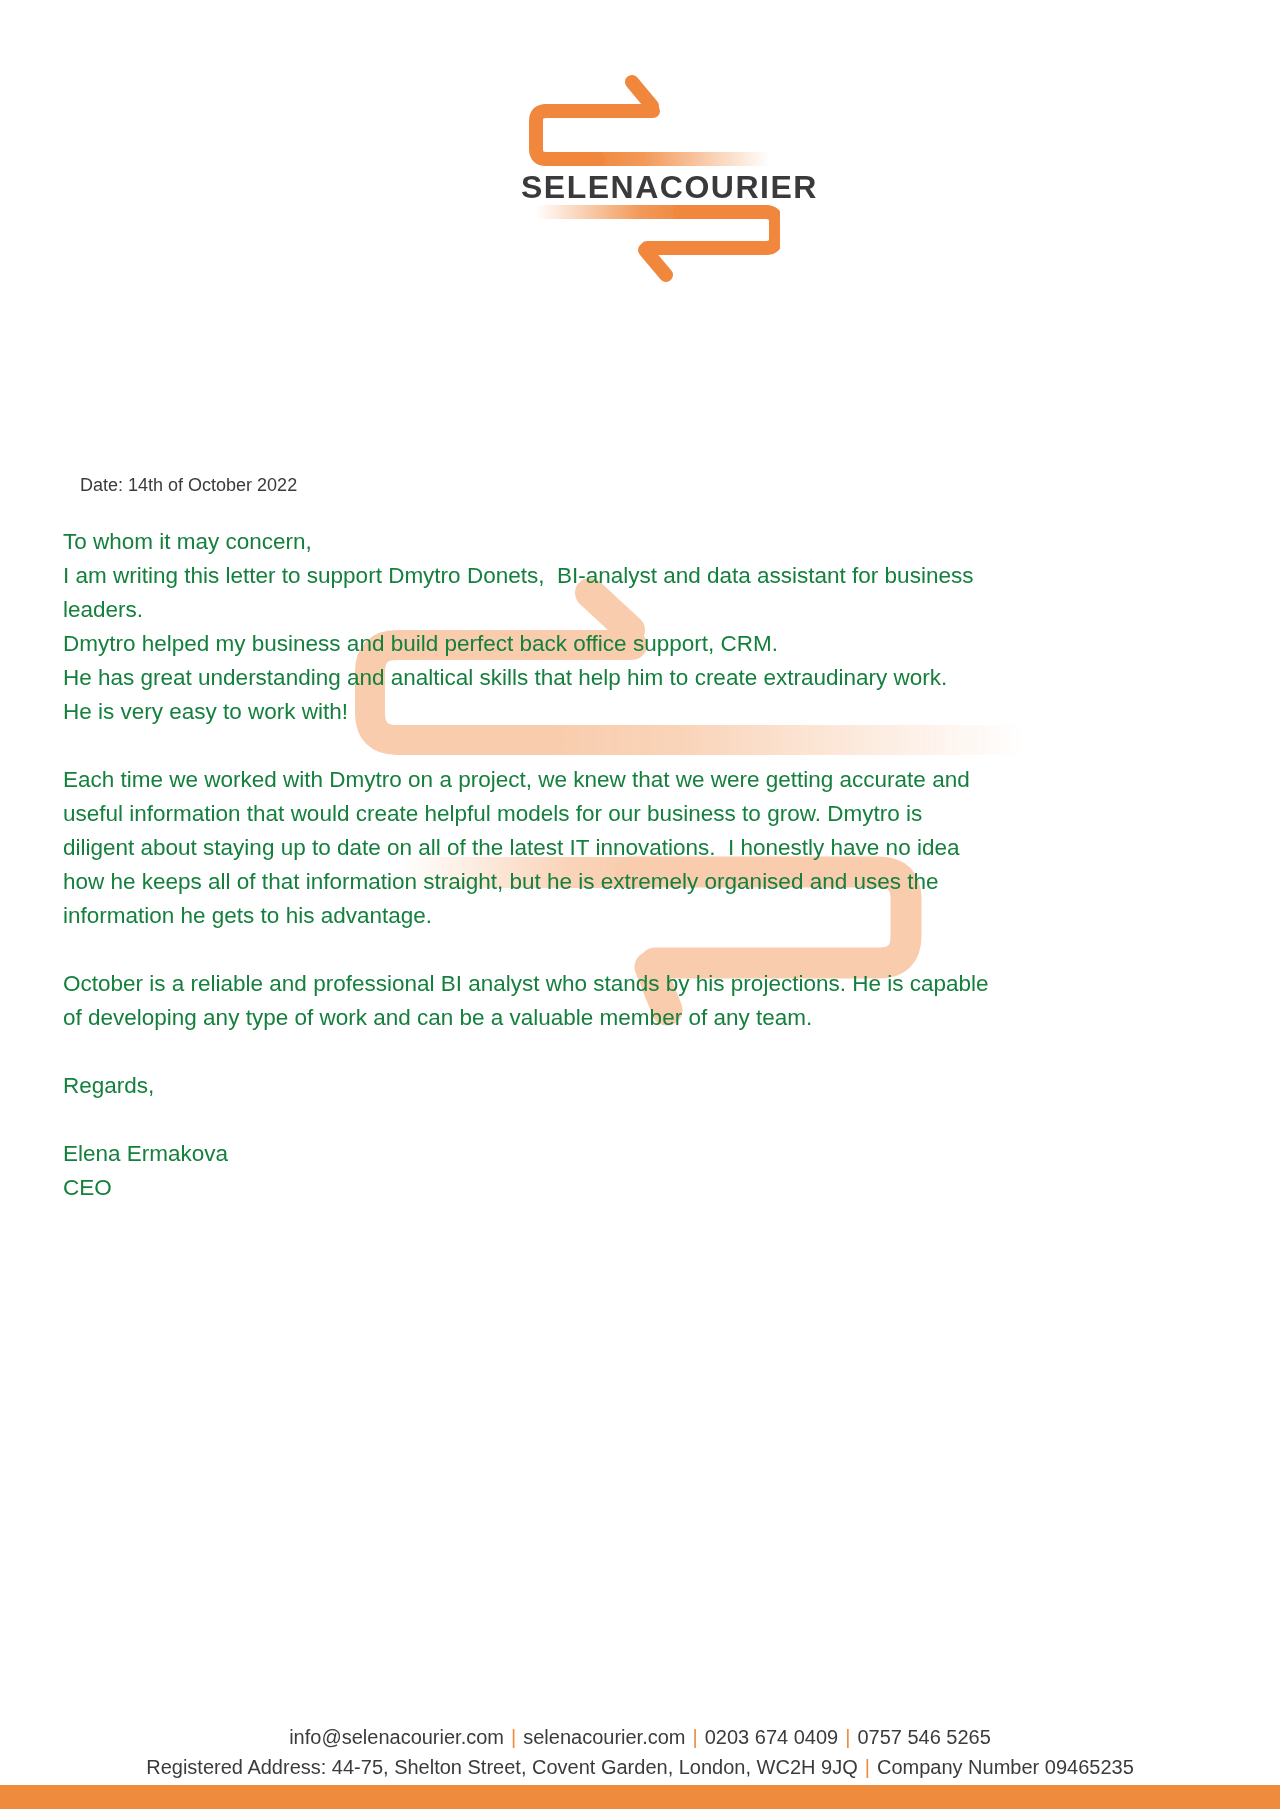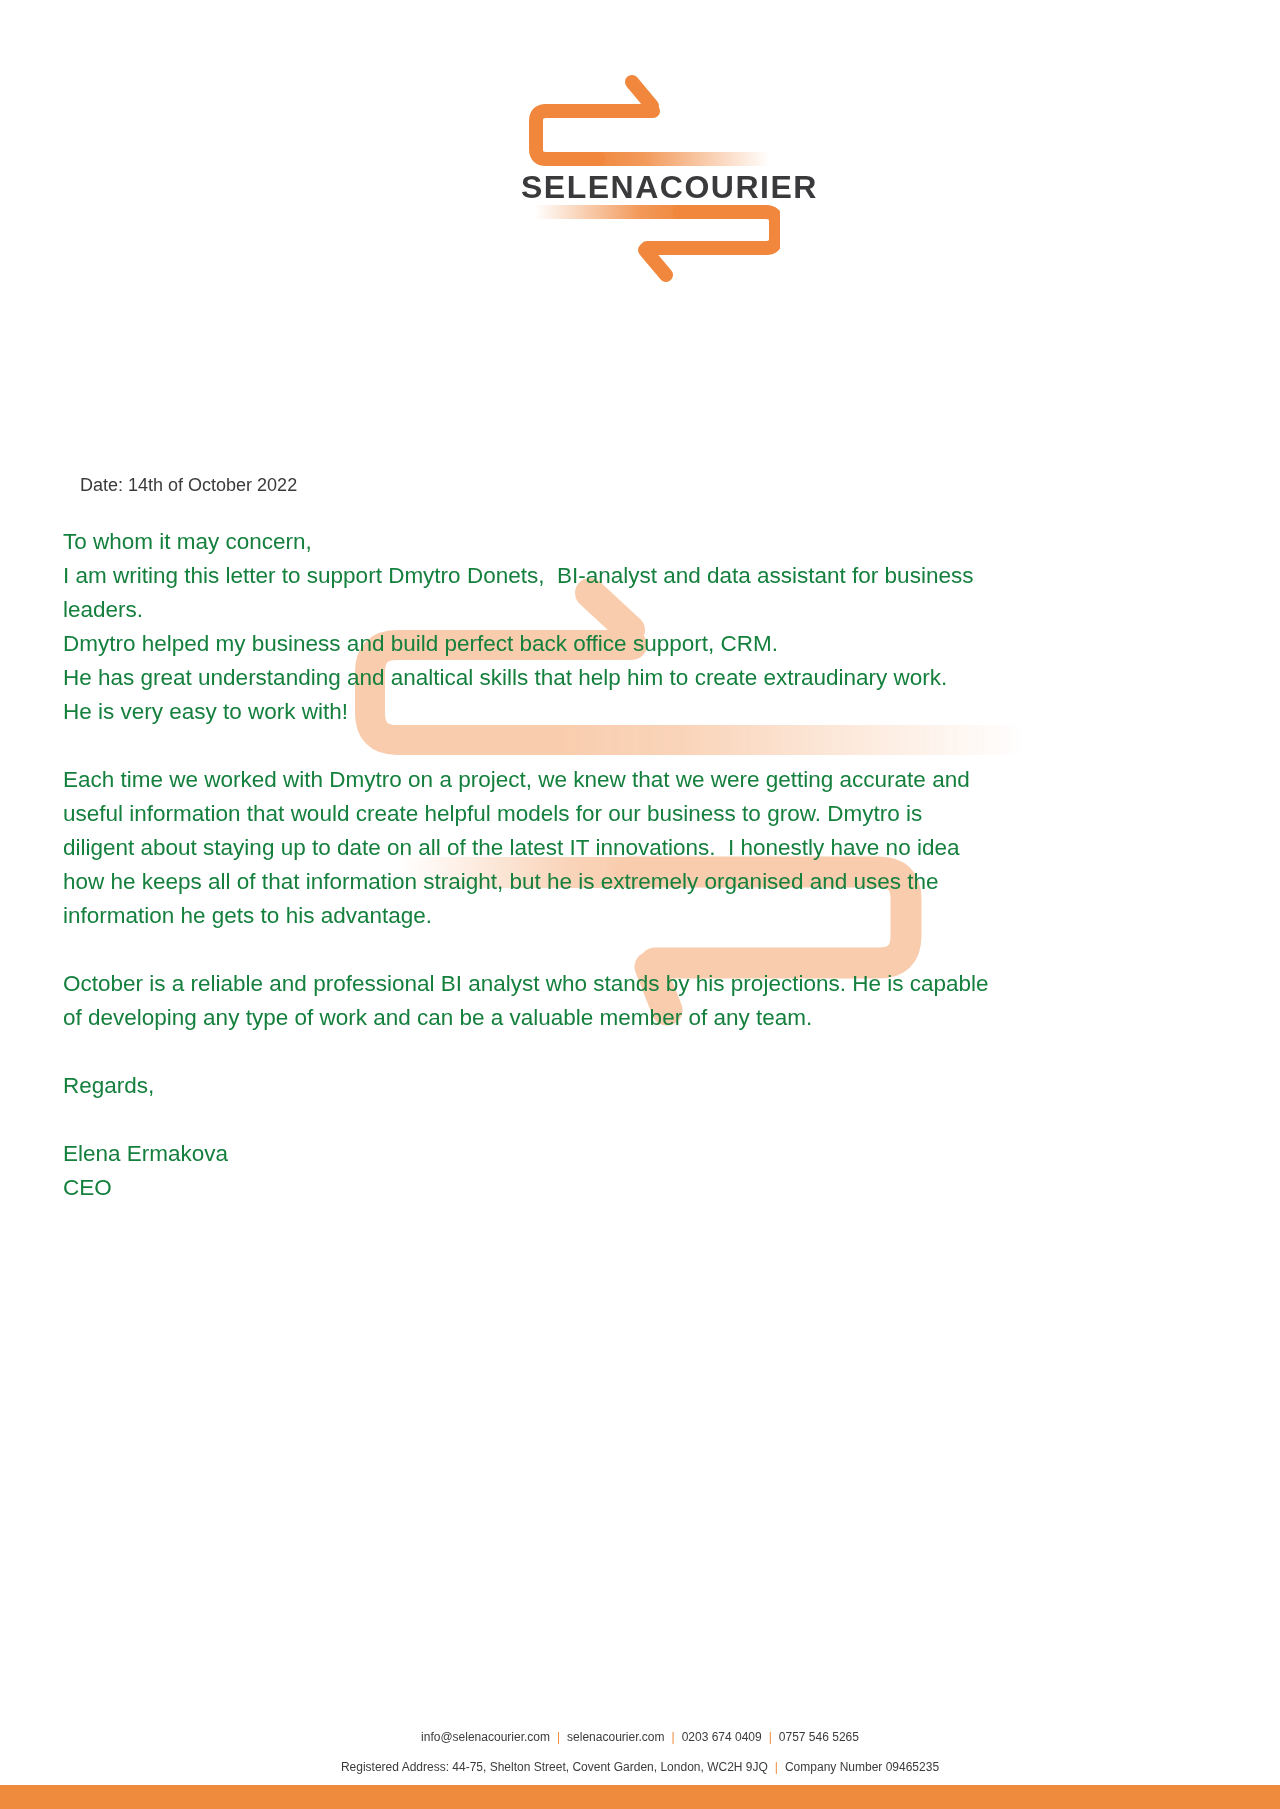--- a/index.html
+++ b/index.html
@@ -68,21 +68,21 @@
     margin: 0 0 34px 0;
   }
   .body-text .para:last-child { margin-bottom: 16px; }
   
   .footer {
     position: absolute;
     left: 0;
     top: 1722px;
     width: 100%;
     text-align: center;
-    font-size: 12px;
+    font-size: 20px;
     line-height: 30px;
     color: #3b3b3b;
   }
   .footer .sep {
     color: #ee8b3d;
     padding: 0 7px;
   }
   .footer-bar {
     position: absolute;
     left: 0;

